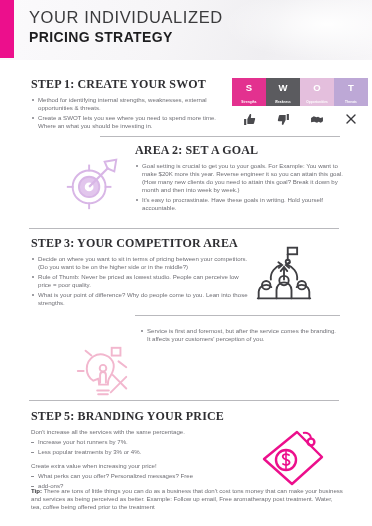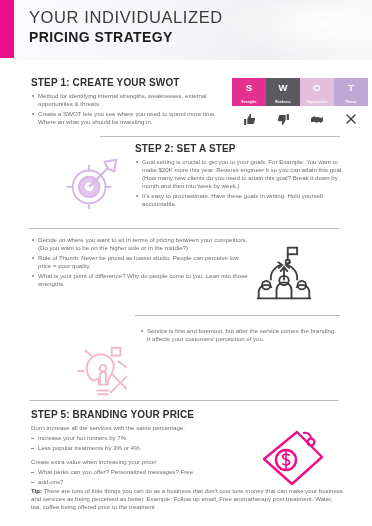--- a/index.html
+++ b/index.html
@@ -27,22 +27,23 @@
   .title-wrap{position:absolute;left:29px;top:7px;}
   .title-line1{
     font-size:16.5px;letter-spacing:.6px;color:#3b3b3d;font-weight:400;
     line-height:20px;white-space:nowrap;text-align:center;
   }
   .title-line2{
     font-size:14px;letter-spacing:.4px;color:#1d1d1f;font-weight:700;
     line-height:21px;white-space:nowrap;
   }
   .step-title{
-    font-size:10px;font-weight:700;color:#2f2f33;letter-spacing:.15px;
+    font-size:12px;font-weight:700;color:#2f2f33;letter-spacing:.15px;
     margin:0 0 4px 0;
+    font-family:Liberation Serif, serif;
   }
   ul.bl{margin:0;padding:0;list-style:none;}
   ul.bl li{
     position:relative;padding-left:7px;
     font-size:6.1px;line-height:8.1px;color:#6e6e74;margin-bottom:2px;
   }
   ul.bl li:before{
     content:"";position:absolute;left:1px;top:3px;
     width:1.6px;height:1.6px;background:#8c8c92;border-radius:50%;
   }
@@ -170,29 +171,30 @@
       <circle cx="28" cy="36" r="4.5" fill="#ffffff" stroke="none"></circle>
       <line x1="28" y1="13" x2="28" y2="20"></line>
       <line x1="28" y1="52" x2="28" y2="59"></line>
       <line x1="5" y1="36" x2="12" y2="36"></line>
       <line x1="44" y1="36" x2="51" y2="36"></line>
       <line x1="28" y1="36" x2="48" y2="16" stroke-width="2.2"></line>
       <path d="M44 10 L56 8 L54 20 L47 17 Z" stroke-width="2"></path>
     </svg>
   </div>
   <div class="step2">
-    <div class="step-title">STEP 2: SET A STEP</div>
+    <div class="step-title">AREA 2: SET A GOAL</div>
     <ul class="bl">
       <li>Goal setting is crucial to get you to your goals. For Example: You want to make $20K more this year. Reverse engineer it so you can attain this goal. (How many new clients do you need to attain this goal? Break it down by month and then into week by week.)</li>
       <li>It's easy to procrastinate. Have these goals in writing. Hold yourself accountable.</li>
     </ul>
   </div>
 
   <div class="divider div3"></div>
   <div class="step3">
+    <div class="step-title">STEP 3: YOUR COMPETITOR AREA</div>
     <ul class="bl">
       <li>Decide on where you want to sit in terms of pricing between your competitors.  (Do you want to be on the higher side or in the middle?)</li>
       <li>Rule of Thumb: Never be priced as lowest studio. People can perceive low price = poor quality.</li>
       <li>What is your point of difference? Why do people come to you. Lean into those strengths.</li>
     </ul>
   </div>
   <div class="icon-team">
     <svg viewBox="0 0 64 64" width="60" height="60" fill="none" stroke="#3f3f43" stroke-width="2" stroke-linecap="round">
       <rect x="36" y="5" width="10" height="7"></rect>
       <line x1="36" y1="12" x2="36" y2="18"></line>

